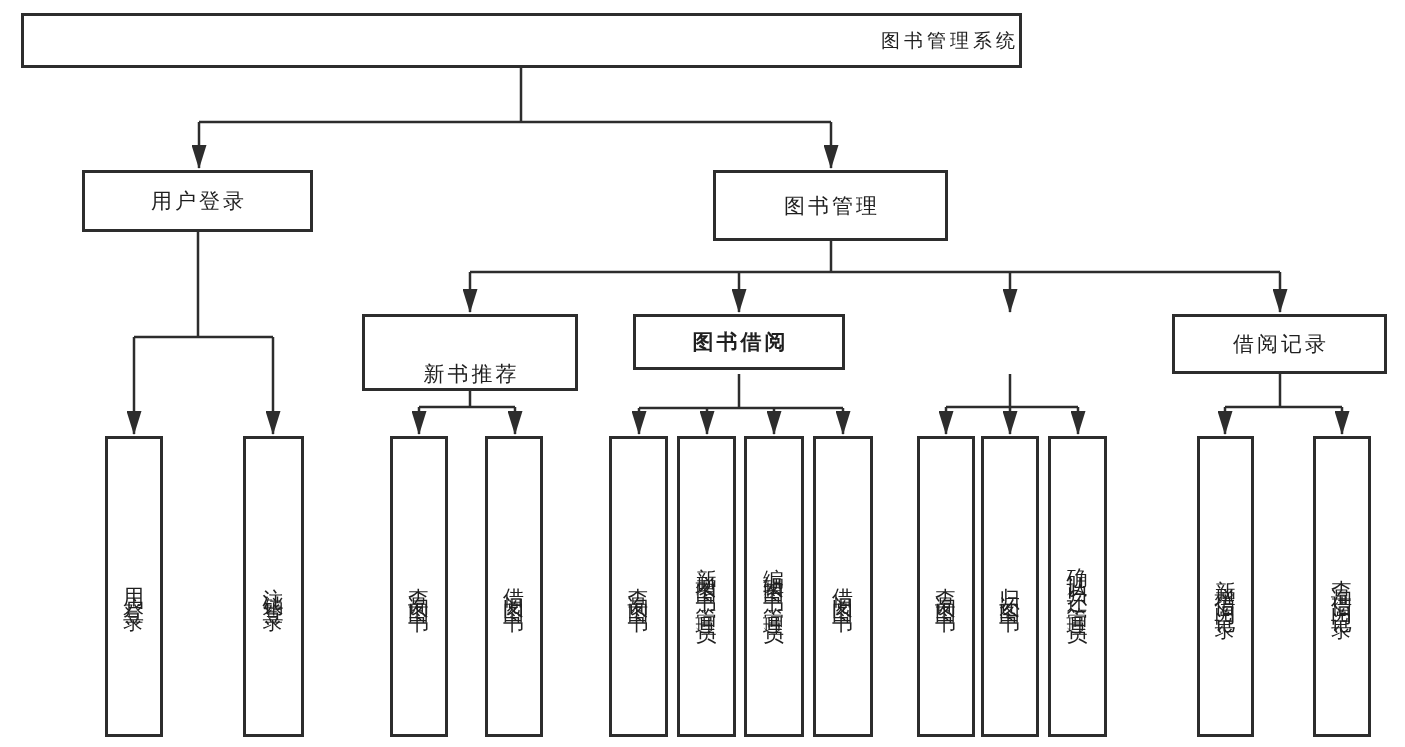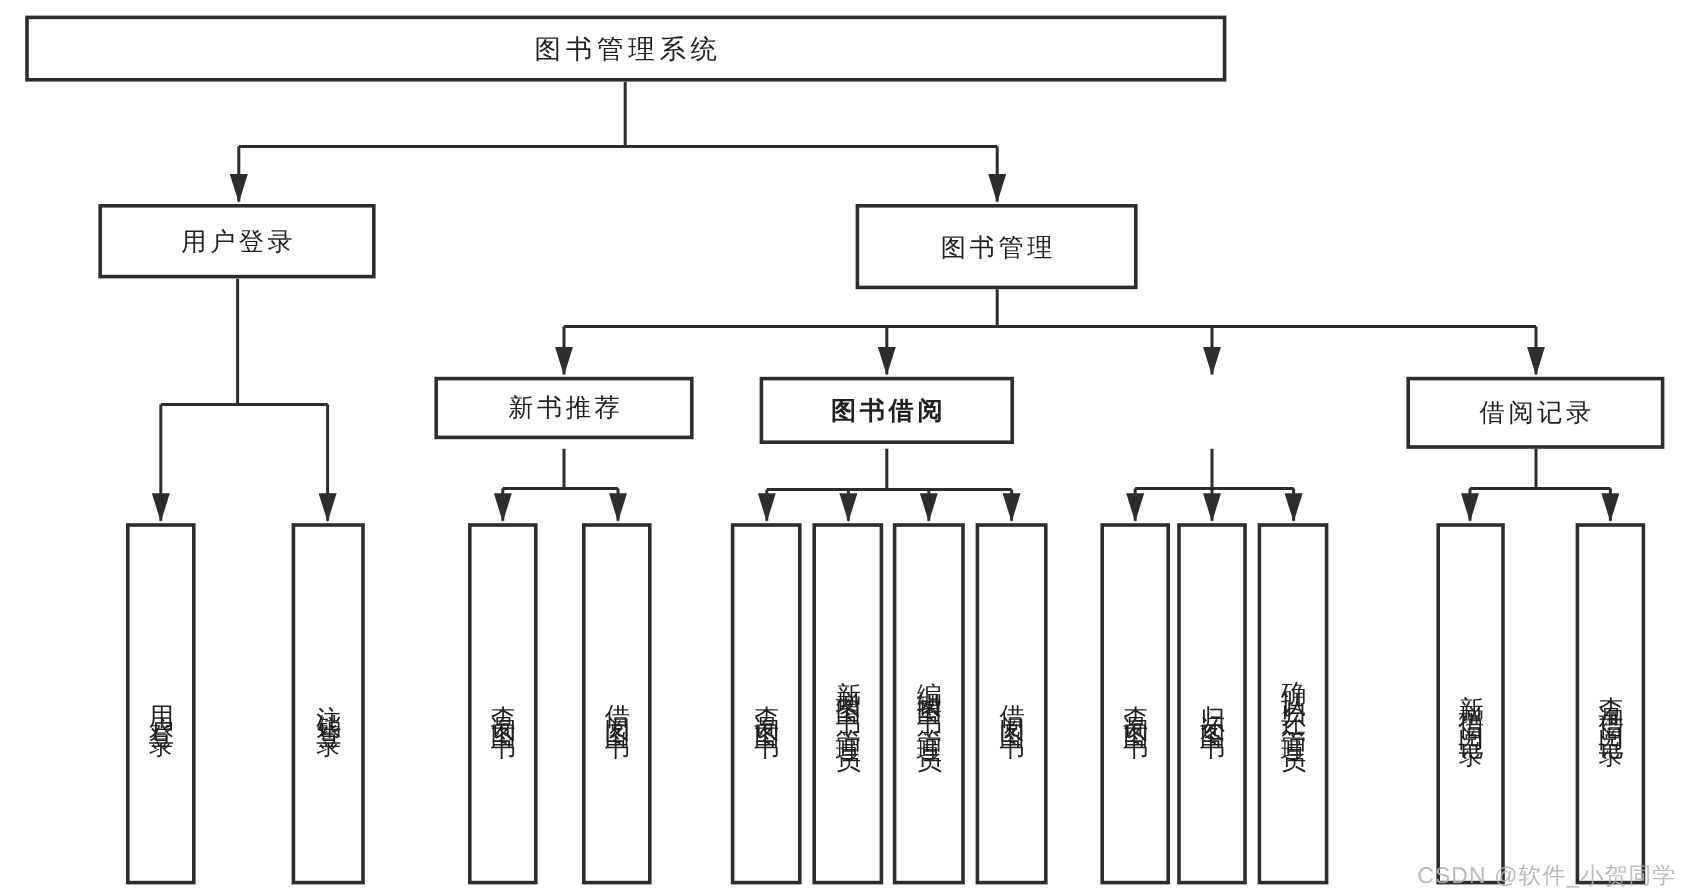--- a/index.html
+++ b/index.html
@@ -24,21 +24,21 @@
     border: 3px solid #2d2d2d;
     display: flex;
     align-items: center;
     justify-content: center;
     color: #1f1f1f;
     z-index: 2;
     text-align: center;
     white-space: nowrap;
   }
   .h-label { font-size: 21px; letter-spacing: 3px; text-indent: 3px; }
-  .root-label { font-size: 22px; letter-spacing: 4px; text-indent: 4px; }
+  .root-label { font-size: 19px; letter-spacing: 4px; text-indent: 4px; justify-content: flex-end; }
   .leaf span {
     writing-mode: vertical-rl;
     text-orientation: mixed;
     font-size: 21px;
     line-height: 1;
     letter-spacing: 8px;
     color: #1f1f1f;
   }
   .watermark {
     position: absolute;
@@ -110,21 +110,21 @@
     <span>图书管理系统</span>
   </div>
 
   <div class="box h-label" style="left:82px; top:170px; width:231px; height:62px;">
     <span>用户登录</span>
   </div>
   <div class="box h-label" style="left:713px; top:170px; width:235px; height:71px;">
     <span>图书管理</span>
   </div>
 
-  <div class="box h-label" style="left:362px; top:314px; width:216px; height:52px;">
+  <div class="box h-label" style="left:362px; top:314px; width:216px; height:77px;align-items:flex-end;">
     <span>新书推荐</span>
   </div>
   <div class="box h-label" style="left:633px; top:314px; width:212px; height:56px;font-weight:bold;">
     <span>图书借阅</span>
   </div>
   <div class="box h-label" style="left:1172px; top:314px; width:215px; height:60px;">
     <span>借阅记录</span>
   </div>
 
   <div class="box leaf" style="left:105px; top:436px; width:58px; height:301px;">
@@ -164,15 +164,14 @@
     <span>确认归还（管理员）</span>
   </div>
 
   <div class="box leaf" style="left:1197px; top:436px; width:57px; height:301px;">
     <span>新增借阅记录</span>
   </div>
   <div class="box leaf" style="left:1313px; top:436px; width:58px; height:301px;">
     <span>查询借阅记录</span>
   </div>
 
-  <div class="watermark">CSDN @软件_小贺同学</div>
 
 </div>
 
 </body></html>

